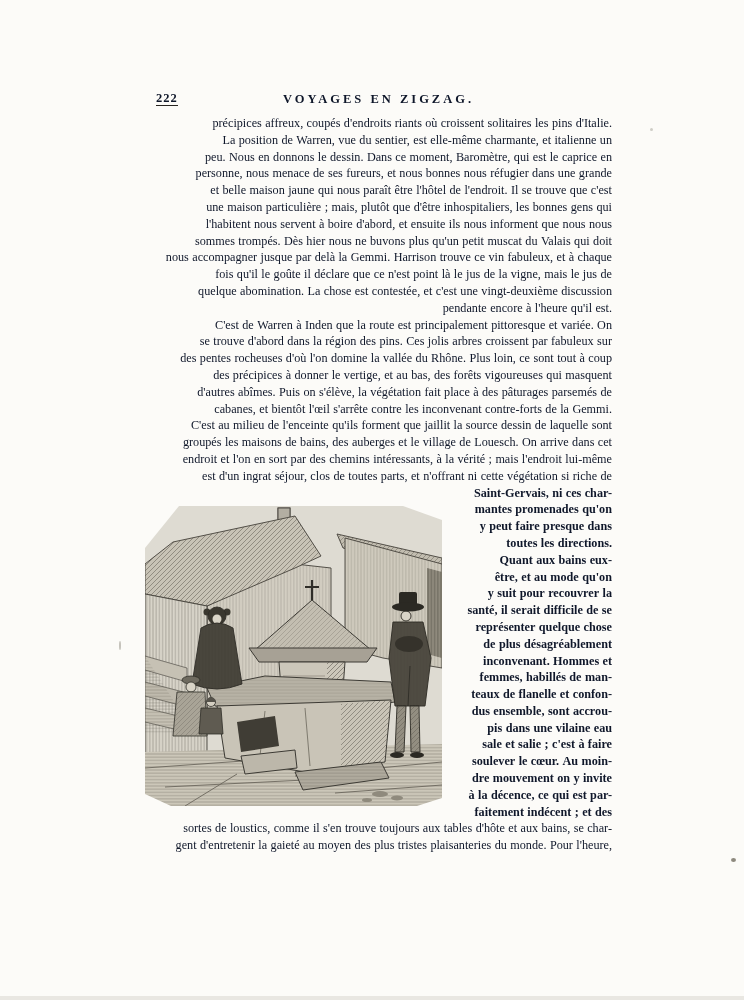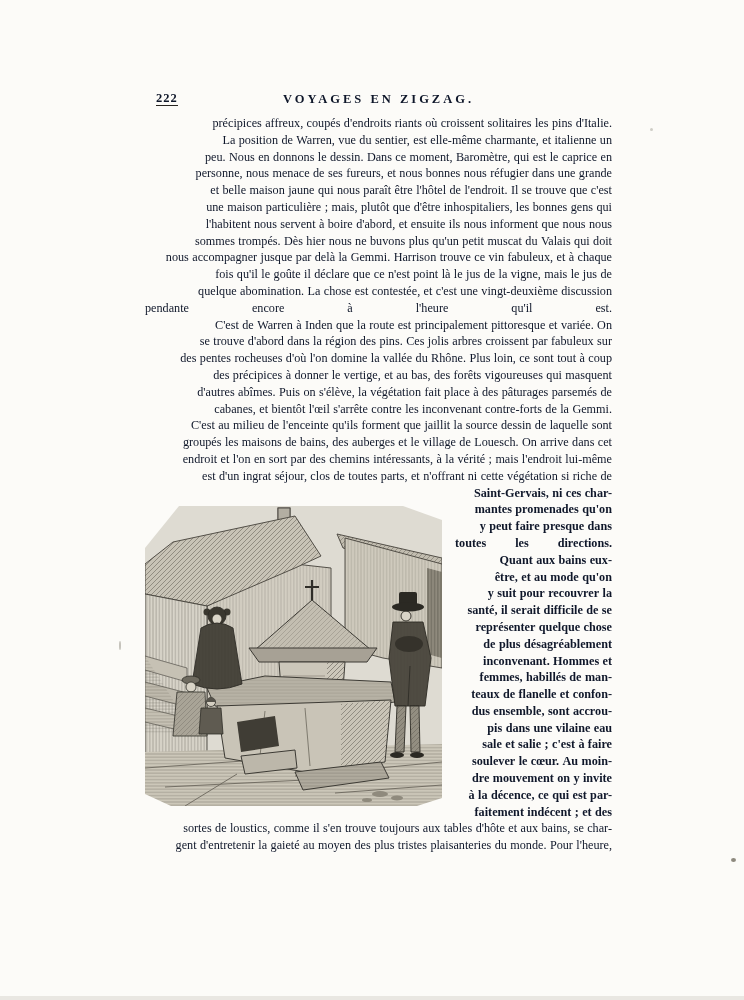--- a/index.html
+++ b/index.html
@@ -21,21 +21,21 @@
     letter-spacing:3px; white-space:nowrap;
   }
   
   .body-text { position:absolute; left:145px; top:116px; width:467px; font-size:12.2px; }
   .line {
     display:flex; flex-wrap:nowrap; justify-content:flex-end;
     column-gap:3.4px; align-items:baseline;
     height:16.8px; overflow:hidden; white-space:nowrap;
   }
   .line span { flex:0 0 auto; }
-  .line.para-end { justify-content:space-between; }
+  .line.para-end { justify-content:flex-end; }
   .line .ind { flex:0 0 12px; width:12px; }
   .block-b { display:flex; }
   .fig-col { flex:0 0 310px; width:310px; padding-top:20px; }
   .right-col { flex:1 1 auto; min-width:0;font-weight:bold; }
   
   .engraving { width:297px; height:300px; display:block; }
   .speck { position:absolute; background:#8d897e; border-radius:50%; }
   .speck.s1 { left:731px; top:858px; width:5px; height:4px; }
   .speck.s2 { left:119px; top:641px; width:2px; height:9px; opacity:.5; }
   .speck.s3 { left:650px; top:128px; width:3px; height:3px; opacity:.4; }

